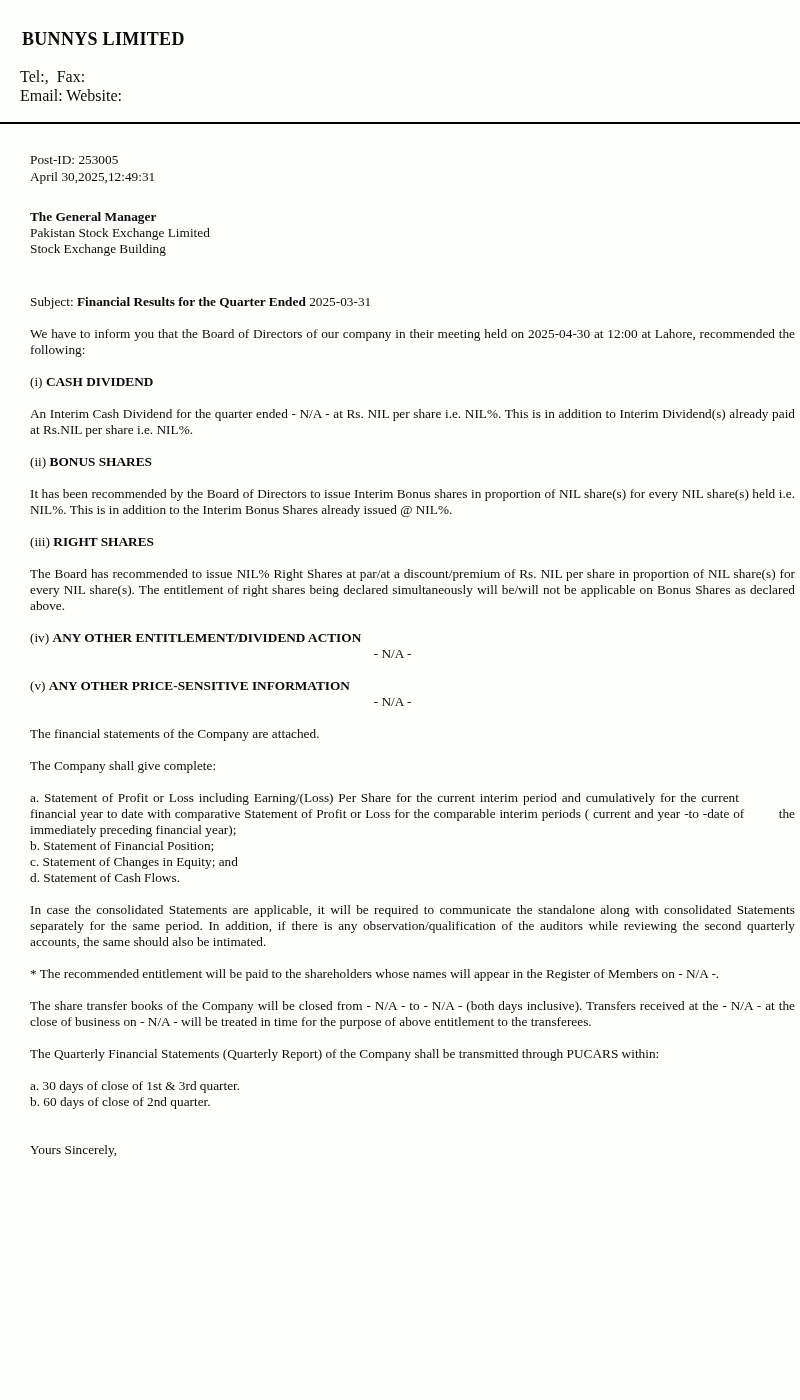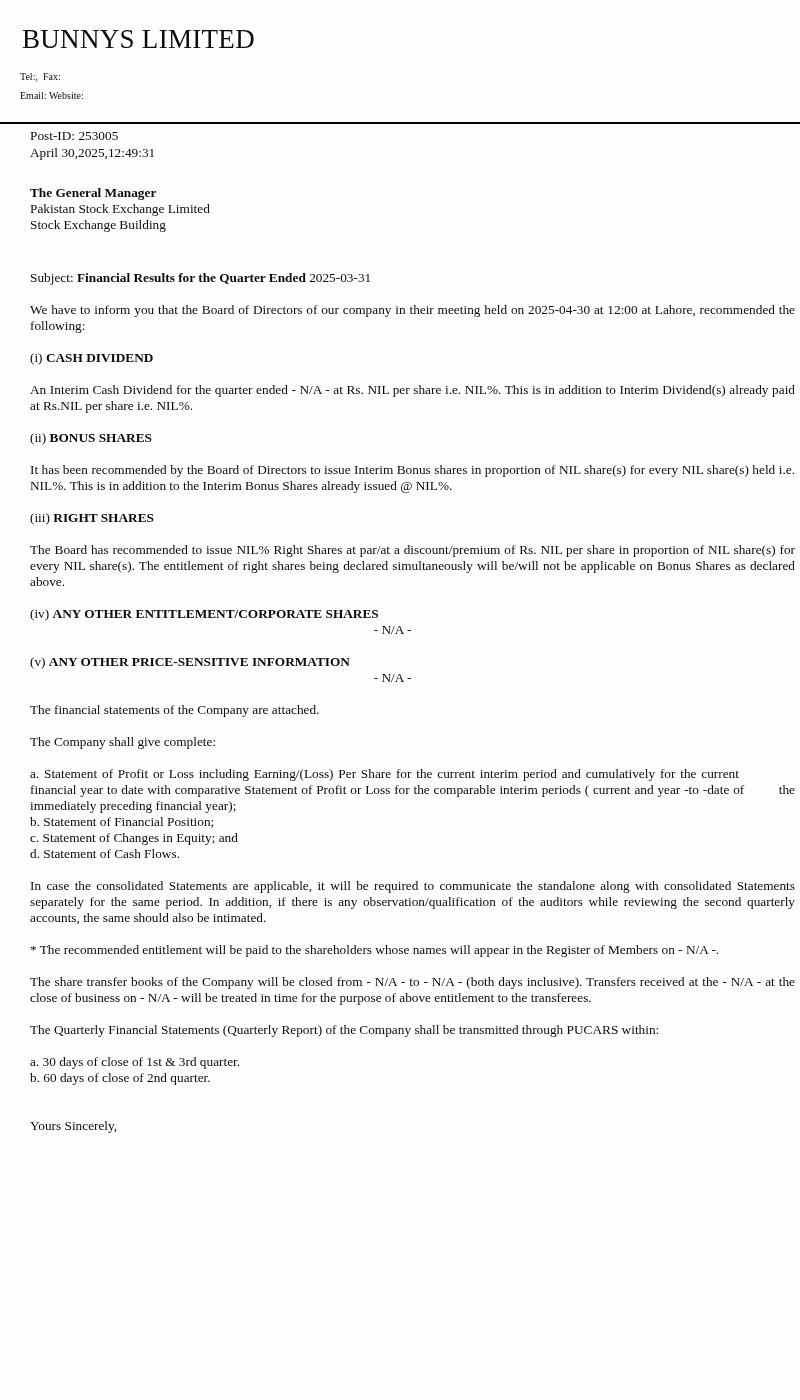--- a/index.html
+++ b/index.html
@@ -8,34 +8,34 @@
     height: 1400px;
     background: #fdfffc;
     color: #0b0b0b;
     font-family: "Liberation Serif", "DejaVu Serif", serif;
     font-size: 13.3px;
     overflow: hidden;
   }
   .doc-header { padding: 24px 0 0 20px; }
   .company-name {
     margin: 0 0 0 2px;
-    font-size: 27px;
-    font-weight: normal;
+    font-size: 18px;
+    font-weight: bold;
     letter-spacing: 0.3px;
     line-height: 30px;
   }
-  .contact-block { margin-top: 13px; font-size: 10px; line-height: 19px; }
+  .contact-block { margin-top: 13px; font-size: 16px; line-height: 19px; }
   .header-rule {
     border: none;
     border-top: 2.5px solid #000;
     margin: 17px 0 0 0;
     width: 800px;
   }
   .content { padding: 0 5px 0 30px; }
-  .meta-block { margin-top: 4px; line-height: 16.5px; }
+  .meta-block { margin-top: 28px; line-height: 16.5px; }
   .recipient-block { margin-top: 16px; line-height: 16px; }
   .recipient-name { font-weight: bold; margin-top: 24px; }
   .subject-line { margin-top: 36px; line-height: 17px; }
   .subject-bold { font-weight: bold; text-align: right; }
   .para {
     margin: 16px 0 0 0;
     line-height: 16px;
     text-align: justify;
   }
   .heading-line { margin-top: 16px; line-height: 16px; }
@@ -97,21 +97,21 @@
   <p class="para">It has been recommended by the Board of Directors to issue Interim Bonus shares in proportion of NIL share(s) for every NIL share(s) held i.e. NIL%. This is in addition to the Interim Bonus Shares already issued @ NIL%.</p>
 
   <div class="heading-line">
     <span>(iii)</span>
     <span class="heading-bold">RIGHT SHARES</span>
   </div>
   <p class="para">The Board has recommended to issue NIL% Right Shares at par/at a discount/premium of Rs. NIL per share in proportion of NIL share(s) for every NIL share(s). The entitlement of right shares being declared simultaneously will be/will not be applicable on Bonus Shares as declared above.</p>
 
   <div class="heading-line">
     <span>(iv)</span>
-    <span class="heading-bold">ANY OTHER ENTITLEMENT/CORPORATE SHARES</span>
+    <span class="heading-bold">ANY OTHER ENTITLEMENT/DIVIDEND ACTION</span>
   </div>
   <div class="na-line">- N/A -</div>
 
   <div class="heading-line">
     <span>(v)</span>
     <span class="heading-bold">ANY OTHER PRICE-SENSITIVE INFORMATION</span>
   </div>
   <div class="na-line">- N/A -</div>
 
   <p class="para">The financial statements of the Company are attached.</p>

